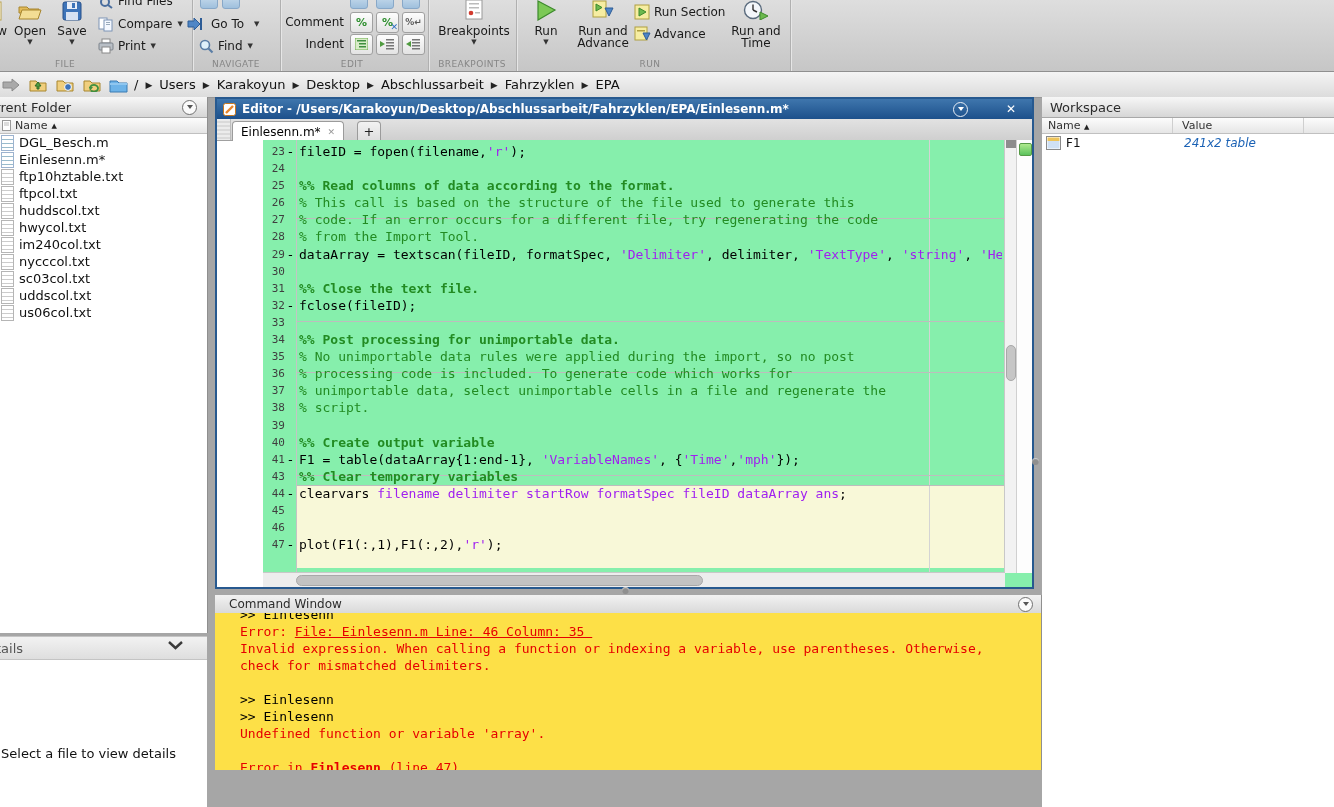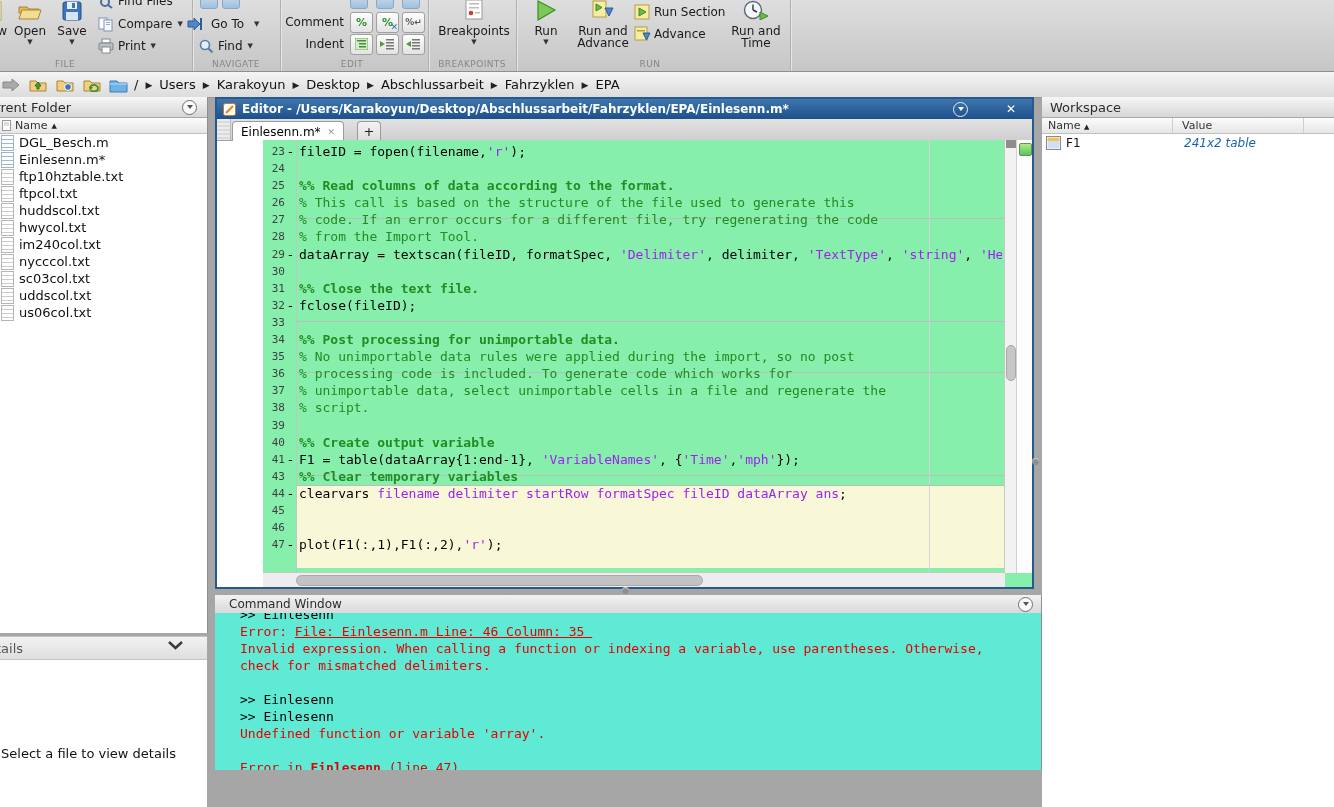--- a/index.html
+++ b/index.html
@@ -72,21 +72,21 @@
   .hthumb{position:absolute;left:33px;top:2px;width:405px;height:9px;background:#c2c2c2;border:1px solid #a8a8a8;border-radius:6px;}
   .vscroll{position:absolute;right:15px;top:0;bottom:14px;width:12px;background:#f2f2f2;border-left:1px solid #c8c8c8;z-index:6;}
   .vcap{position:absolute;top:0;left:1px;right:1px;height:8px;background:#8d8d8d;}
   .vthumb{position:absolute;top:205px;left:1px;right:1px;height:34px;background:#c6c6c6;border:1px solid #a8a8a8;border-radius:5px;}
   .msgbar{position:absolute;right:0;top:0;bottom:14px;width:15px;background:#fdfdfd;border-left:1px solid #d0d0d0;z-index:6;}
   .analyzer{position:absolute;top:3px;left:2px;width:11px;height:11px;border:1px solid #569a46;border-radius:2px;background:linear-gradient(#aeea8e,#5cc25c);}
 
   
   .cmdwin{left:215px;top:595px;width:826px;height:175px;border-right:1px solid #8f8f8f;overflow:hidden;}
   .cmdhead{height:18px;background:linear-gradient(#f2f2f2,#d9d9d9);border-bottom:1px solid #b2b2b2;display:flex;align-items:center;font-size:12px;color:#2c2c2c;padding:0 14px;position:relative;}
-  .cw-lines{position:absolute;left:0;top:18px;right:0;bottom:0;background:#5eead4;padding-left:25px;overflow:hidden;}
+  .cw-lines{position:absolute;left:0;top:18px;right:0;bottom:0;background:#fde047;padding-left:25px;overflow:hidden;}
   .cw-line{height:17px;line-height:17px;font-size:13px;white-space:pre;font-family:"DejaVu Sans Mono","Liberation Mono",monospace;}
   .cw-lines .cw-line:first-child{margin-top:-7px;}
   .sg-o{color:#000;} .sg-e{color:#E60000;} .sg-l{color:#E60000;text-decoration:underline;margin-top:13px;} .sg-b{color:#E60000;text-decoration:underline;font-weight:bold;}
 
   
   .ws{left:1042px;top:97px;width:292px;height:710px;}
   .ws .colrow{height:15px;background:linear-gradient(#fcfcfc,#e6e6e6);border-bottom:1px solid #c0c0c0;font-size:11px;color:#333;position:relative;}
   .ws .c1{position:absolute;left:6px;top:1px;} .ws .c2{position:absolute;left:140px;top:1px;}
   .ws .cdiv{position:absolute;top:0;bottom:0;width:1px;background:#cfcfcf;}
   .ws-row{height:17px;display:flex;align-items:center;font-size:12px;color:#111;position:relative;}

